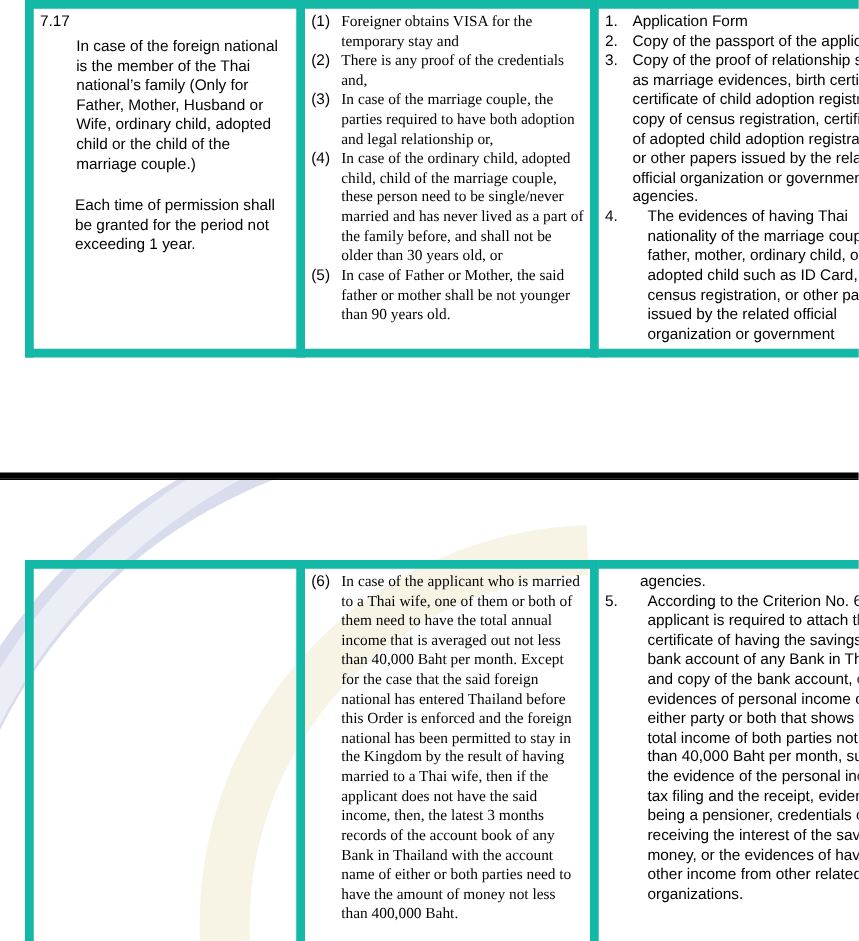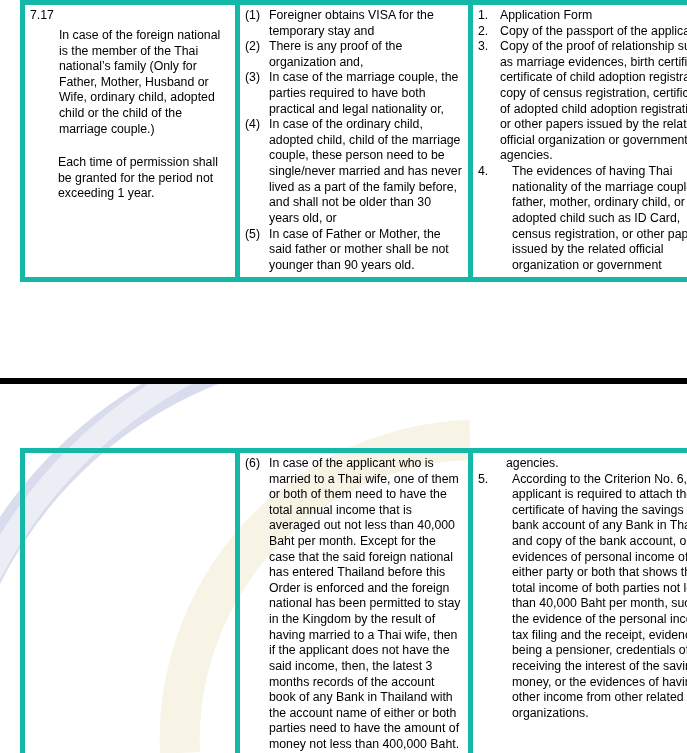--- a/index.html
+++ b/index.html
@@ -43,21 +43,21 @@
   }
   .table2 {
     position: absolute;
     left: 20px;
     top: 448px;
     width: 660px;
     border-collapse: collapse;
     table-layout: fixed;
   }
   .table1 td, .table2 td {
-    border: 5px solid #14b8a6;
+    border: 7px solid #14b8a6;
     vertical-align: top;
     padding: 3px 5px 4px 5px;
     font-size: 12.3px;
     line-height: 1.27;
     color: #000000;
   }
   .col-a { width: 200px; }
   .col-b { width: 218px; }
   .col-c { width: 240px; }
 
@@ -87,21 +87,21 @@
     margin-top: 20px;
   }
   .cell-a .second {
     margin-top: 18px;
     padding-left: 28px;
     text-indent: -0px;
   }
 
   
   .colb-item .marker { width: 24px; }
-  .colb-item .txt { padding-left: 0px; }
+  .colb-item .txt { padding-left: 0px; font-family: Liberation Serif, serif; }
 
   
   .colc-item .marker { width: 22px; }
   .colc-item.wide .marker { width: 26px; }
 
   
   .page-sep {
     position: absolute;
     left: 0;
     top: 378px;
@@ -149,25 +149,25 @@
         <div class="second">Each time of permission shall be granted for the period not exceeding 1 year.</div>
       </td>
 
       <td class="col-b">
         <div class="num-item colb-item">
           <span class="marker">(1)</span>
           <span class="txt">Foreigner obtains VISA for the temporary stay and</span>
         </div>
         <div class="num-item colb-item">
           <span class="marker">(2)</span>
-          <span class="txt">There is any proof of the organization and,</span>
+          <span class="txt">There is any proof of the credentials and,</span>
         </div>
         <div class="num-item colb-item">
           <span class="marker">(3)</span>
-          <span class="txt">In case of the marriage couple, the parties required to have both practical and legal nationality or,</span>
+          <span class="txt">In case of the marriage couple, the parties required to have both adoption and legal relationship or,</span>
         </div>
         <div class="num-item colb-item">
           <span class="marker">(4)</span>
           <span class="txt">In case of the ordinary child, adopted child, child of the marriage couple, these person need to be single/never married and has never lived as a part of the family before, and shall not be older than 30 years old, or</span>
         </div>
         <div class="num-item colb-item">
           <span class="marker">(5)</span>
           <span class="txt">In case of Father or Mother, the said father or mother shall be not younger than 90 years old.</span>
         </div>
       </td>

